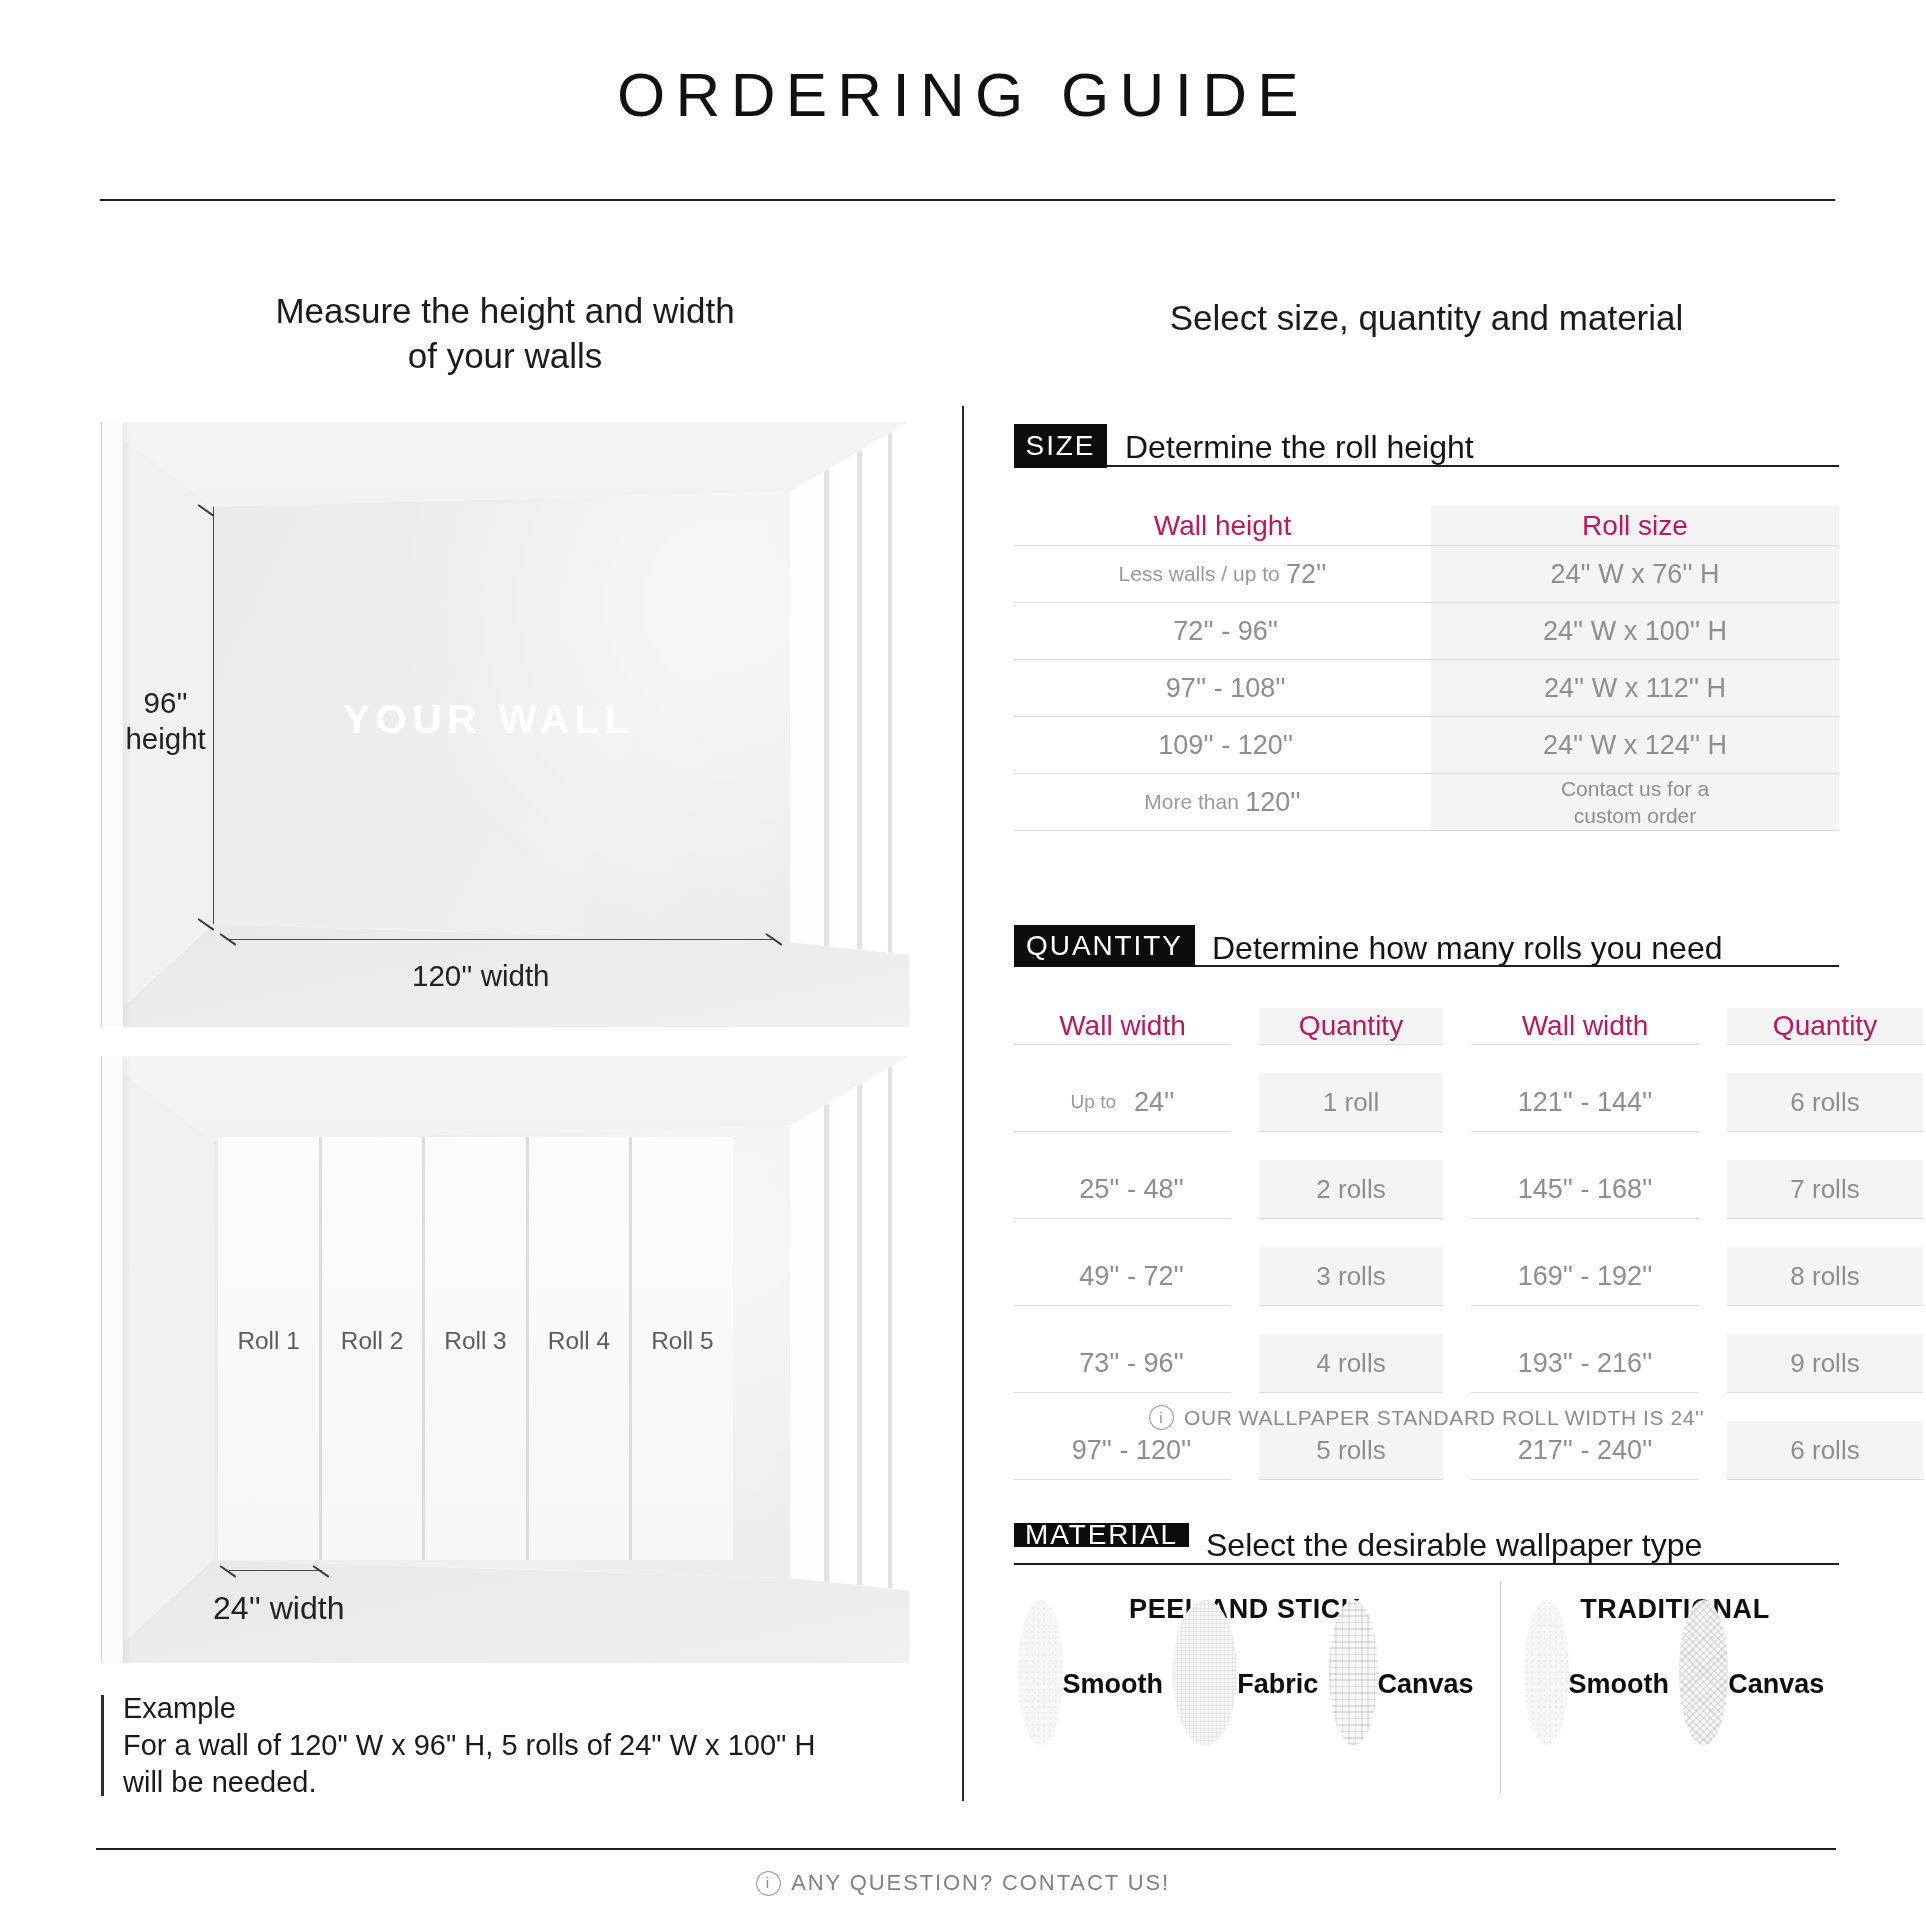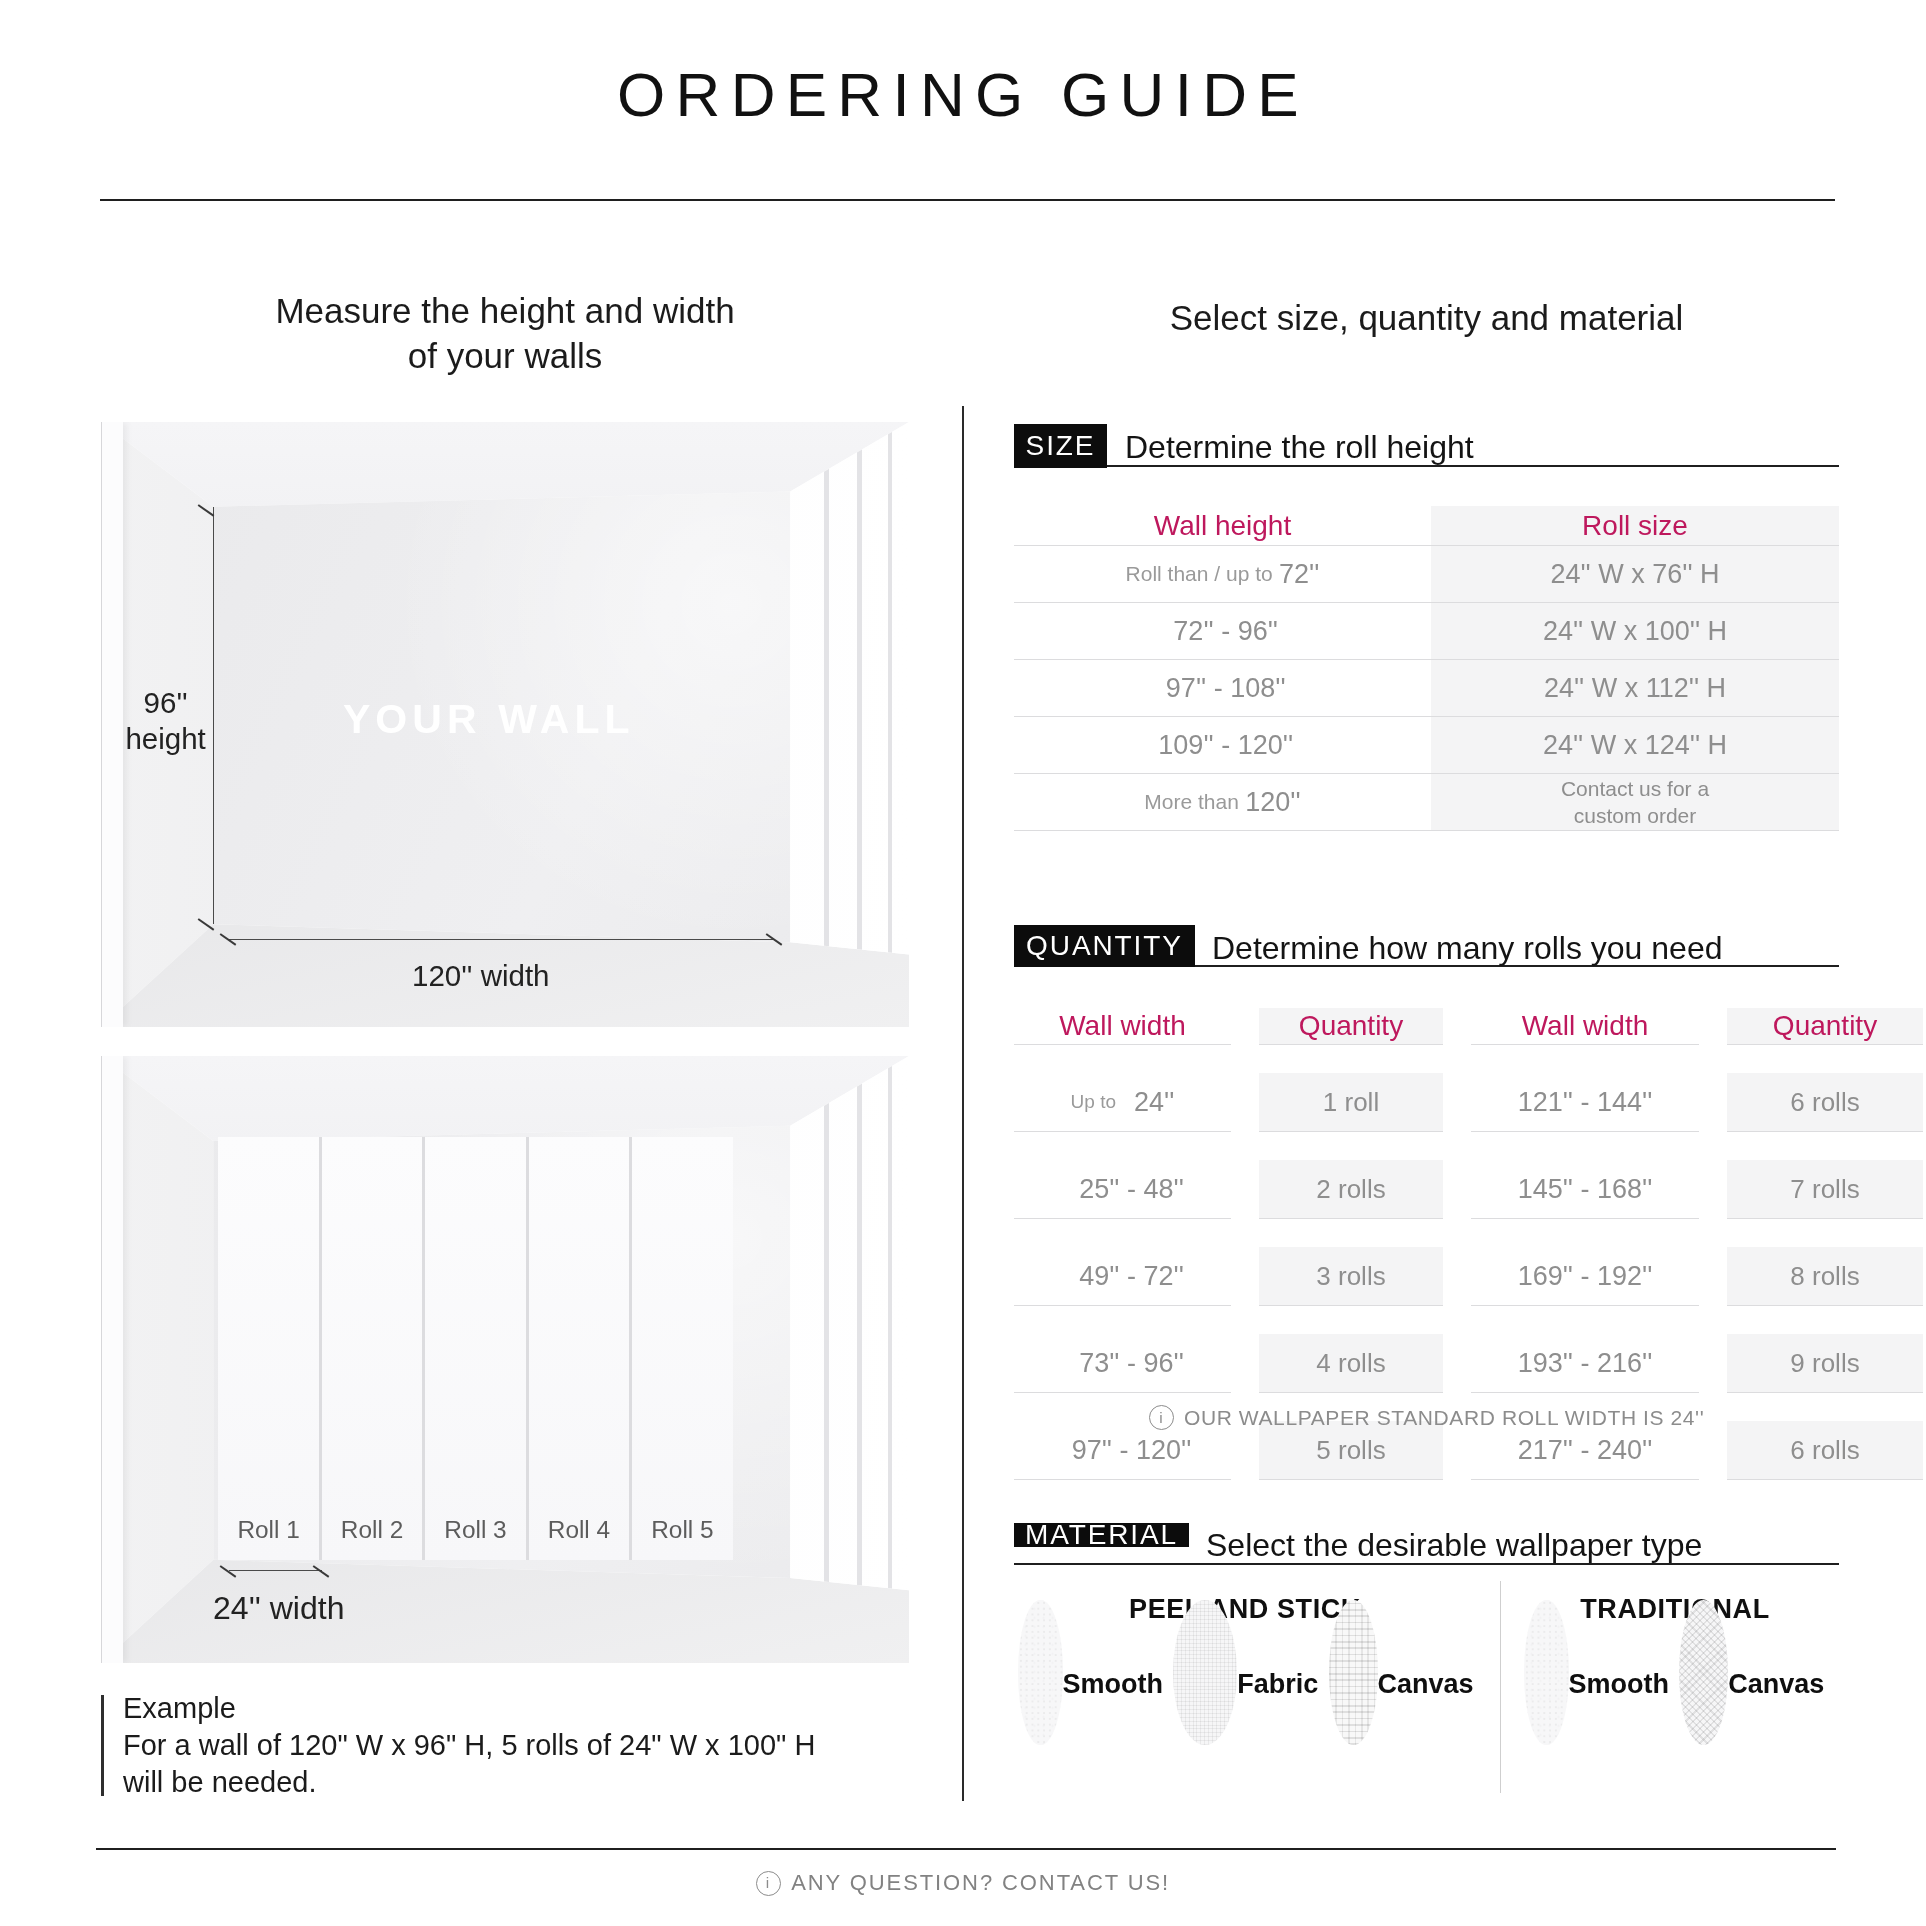--- a/index.html
+++ b/index.html
@@ -30,21 +30,21 @@
   .mullion{position:absolute;top:0;bottom:10%;width:4.5px;background:#e3e3e6;}
   .frame-pillar{position:absolute;left:85.3%;top:9%;bottom:13%;width:2.6%;
               background:#fcfcfd;border-left:1.9px solid #d7d7da;box-shadow:3.9px 0 6.4px rgba(0,0,0,.05);}
 
   .measure{background:#4a4a4a;}
   .tick{position:absolute;width:1.9px;height:19px;background:#3a3a3a;transform:rotate(-55deg);}
   .dim-label{color:#222;font-size:29.5px;line-height:36px;text-align:center;font-weight:400;}
   .your-wall{color:#ffffff;font-size:41px;font-weight:700;letter-spacing:5.1px;text-align:center;}
 
   .panels{display:flex;gap:2.6px;background:#dcdcdf;}
-  .panel{flex:1;display:flex;flex-direction:column;justify-content:flex-end;align-items:center;
+  .panel{flex:1;display:flex;flex-direction:column;justify-content:center;align-items:center;
          background:linear-gradient(180deg,#fcfcfd 0%,#f7f7f9 100%);}
   .roll-label{font-size:24.4px;color:#5c5c5c;margin-bottom:16.7px;}
 
   
   .example{font-size:29px;line-height:37px;color:#1b1b1b;}
   .example-bar{width:2.6px;background:#2e2e2e;}
 
   
   .v-divider{width:1.9px;background:#2a2a2a;}
   .section-label{background:#0c0c0c;color:#fff;display:flex;align-items:center;justify-content:center;
@@ -170,21 +170,21 @@
 
   <div class="abs rule" style="left:1014px;top:465px;width:825px;"></div>
   <div class="abs section-label" style="left:1014px;top:424px;width:93px;height:44px;">SIZE</div>
   <div class="abs section-sub" style="left:1125px;top:429px;">Determine the roll height</div>
 
   <div class="abs tbl" style="left:1014px;top:506px;width:825px;grid-template-columns:417px 408px;grid-template-rows:40px 57px 57px 57px 57px 57px;">
     <div class="cell hdr">Wall height</div>
     <div class="cell hdr graybg">Roll size</div>
 
     <div class="cell val">
-        <span class="small2">Roll than / up to </span>
+        <span class="small2">Less walls / up to </span>
         <span>72''</span>
       </div>
     <div class="cell val graybg">24'' W x 76'' H</div>
 
     <div class="cell val">
         <span class="small2"></span>
         <span>72'' - 96''</span>
       </div>
     <div class="cell val graybg">24'' W x 100'' H</div>
 

